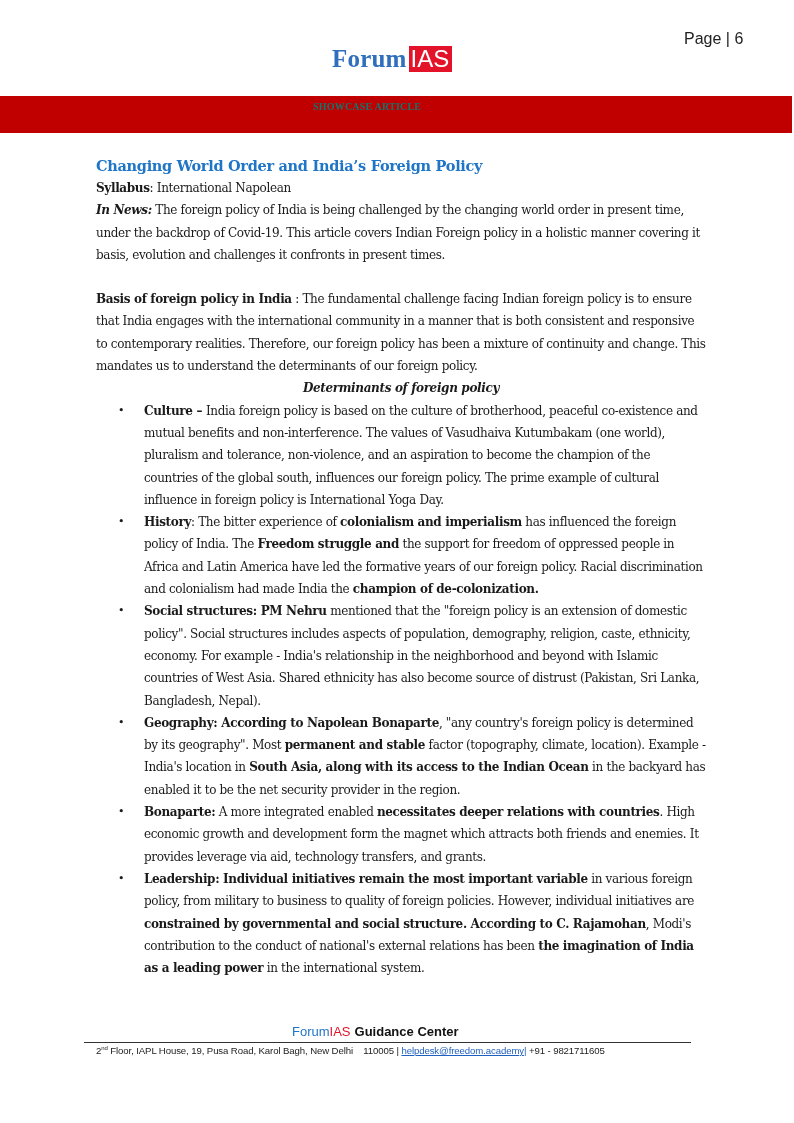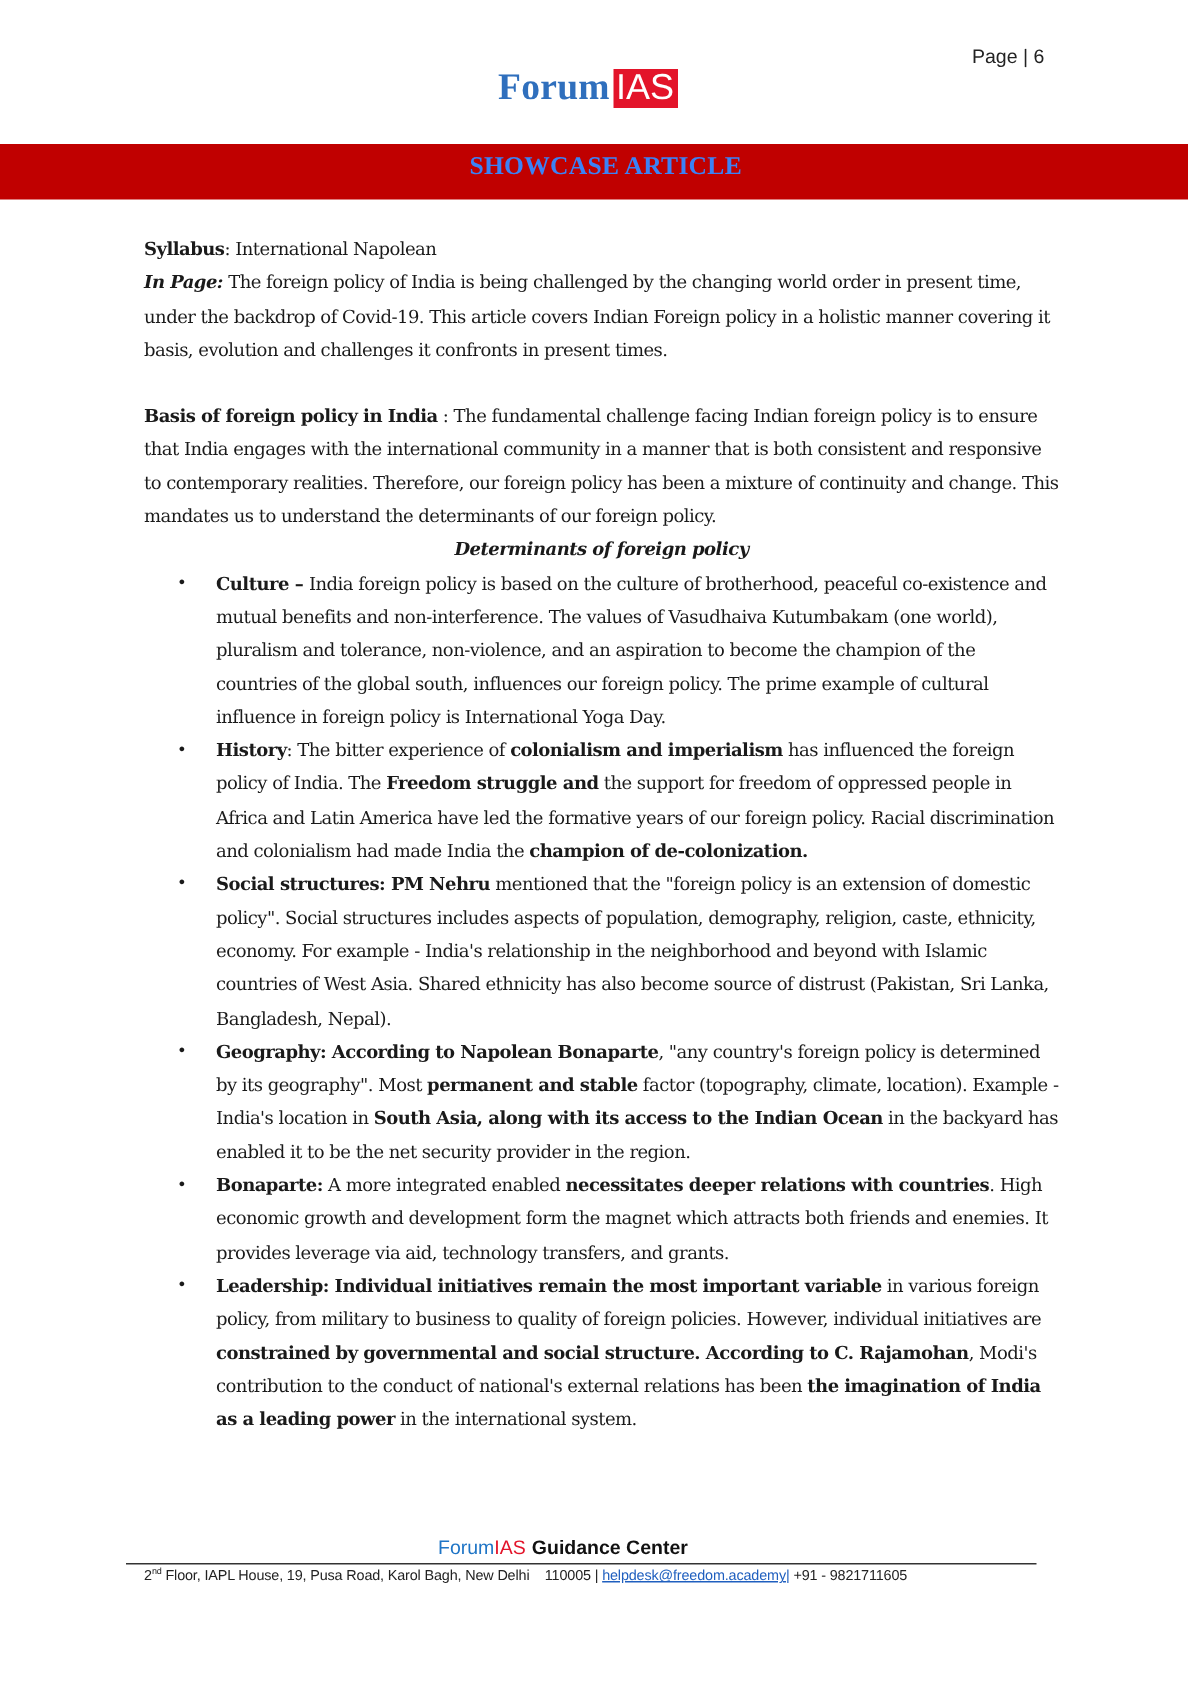--- a/index.html
+++ b/index.html
@@ -1,22 +1,22 @@
 <!DOCTYPE html>
 <html><head>
 <meta charset="utf-8">
 <style>
   html, body { margin: 0; padding: 0; background: #ffffff; }
   body { width: 794px; height: 1123px; position: relative; overflow: hidden; font-family: "DejaVu Serif", serif; color: #1a1a1a; }
   .logo { position: absolute; left: 332px; top: 46px; height: 26px; display: flex; align-items: stretch; font-family: "Liberation Serif", serif; font-weight: bold; font-size: 25px; line-height: 26px; }
   .logo .forum { color: #2f6fbd; letter-spacing: 0.2px; }
   .logo .ias { background: #e3142a; color: #ffffff; font-family: "Liberation Sans", sans-serif; font-weight: normal; font-size: 24px; padding: 0 3px 0 2px; margin-left: 2px; line-height: 26px; }
-  .page-num { position: absolute; left: 648px; top: 30px; font-family: "Liberation Sans", sans-serif; font-size: 13px; color: #222; }
+  .page-num { position: absolute; left: 684px; top: 30px; font-family: "Liberation Sans", sans-serif; font-size: 16px; color: #222; }
   .banner { position: absolute; left: 0; top: 96px; width: 792px; height: 37px; background: #c00000; }
-  .banner-title { position: absolute; left: 313px; top: 101px; color: #3b82f6; font-family: "Liberation Serif", serif; font-weight: bold; font-size: 17px; letter-spacing: 0.2px; }
+  .banner-title { position: absolute; left: 313px; top: 101px; color: #0f766e; font-family: "Liberation Serif", serif; font-weight: bold; font-size: 10px; letter-spacing: 0.2px; }
   .content { position: absolute; left: 96px; top: 155px; width: 610px; font-family: "DejaVu Serif", serif; font-size: 12px; line-height: 22.3px; letter-spacing: -0.35px; }
   .title { color: #1f75c6; font-weight: bold; font-size: 14.5px; line-height: 22px; letter-spacing: -0.3px; }
   .b { font-weight: bold; text-align: center; }
   .bi { font-weight: bold; font-style: italic; text-align: center; }
   .gap { height: 22px; }
   ul.det { list-style: none; margin: 0; padding: 0; }
   ul.det li { position: relative; padding-left: 48px; }
   ul.det li .bullet { position: absolute; left: 22px; top: 0; font-size: 11px; }
   .footer-brand { position: absolute; left: 292px; top: 1024px; font-family: "Liberation Sans", sans-serif; font-size: 13px; }
   .footer-brand .f-forum { color: #1f75c6; font-family: "Liberation Sans", sans-serif; }
@@ -33,22 +33,23 @@
 <div class="logo">
   <span class="forum">Forum</span>
     <span class="ias">IAS</span>
 </div>
 <div class="page-num">Page | 6</div>
 
 <div class="banner"></div>
 <div class="banner-title">SHOWCASE ARTICLE</div>
 
 <div class="content">
+  <div class="title">Changing World Order and India’s Foreign Policy</div>
   <div><span class="bi" style="font-style:normal">Syllabus</span><span>: International Napolean</span></div>
-  <div><span class="bi">In Page:</span><span> The foreign policy of India is being challenged by the changing world order in present time, under the backdrop of Covid-19. This article covers Indian Foreign policy in a holistic manner covering it basis, evolution and challenges it confronts in present times.</span></div>
+  <div><span class="bi">In News:</span><span> The foreign policy of India is being challenged by the changing world order in present time, under the backdrop of Covid-19. This article covers Indian Foreign policy in a holistic manner covering it basis, evolution and challenges it confronts in present times.</span></div>
   <div class="gap"></div>
   <div><span class="b">Basis of foreign policy in India</span><span> : The fundamental challenge facing Indian foreign policy is to ensure that India engages with the international community in a manner that is both consistent and responsive to contemporary realities. Therefore, our foreign policy has been a mixture of continuity and change. This mandates us to understand the determinants of our foreign policy.</span></div>
   <div class="bi">Determinants of foreign policy</div>
   <ul class="det" id="det-list">
       <li><span class="bullet">•</span><span class="b">Culture – </span><span>India foreign policy is based on the culture of brotherhood, peaceful co-existence and mutual benefits and non-interference. The values of Vasudhaiva Kutumbakam (one world), pluralism and tolerance, non-violence, and an aspiration to become the champion of the countries of the global south, influences our foreign policy. The prime example of cultural influence in foreign policy is International Yoga Day.</span></li>
       <li><span class="bullet">•</span><span class="b">History</span><span>: The bitter experience of </span><span class="b">colonialism and imperialism</span><span> has influenced the foreign policy of India. The </span><span class="b">Freedom struggle and</span><span> the support for freedom of oppressed people in Africa and Latin America have led the formative years of our foreign policy. Racial discrimination and colonialism had made India the </span><span class="b">champion of de-colonization.</span></li>
       <li><span class="bullet">•</span><span class="b">Social structures: PM Nehru</span><span> mentioned that the "foreign policy is an extension of domestic policy". Social structures includes aspects of population, demography, religion, caste, ethnicity, economy. For example - India's relationship in the neighborhood and beyond with Islamic countries of West Asia. Shared ethnicity has also become source of distrust (Pakistan, Sri Lanka, Bangladesh, Nepal).</span></li>
       <li><span class="bullet">•</span><span class="b">Geography: According to Napolean Bonaparte</span><span>, "any country's foreign policy is determined by its geography". Most </span><span class="b">permanent and stable</span><span> factor (topography, climate, location). Example - India's location in </span><span class="b">South Asia, along with its access to the Indian Ocean</span><span> in the backyard has enabled it to be the net security provider in the region.</span></li>
       <li><span class="bullet">•</span><span class="b">Bonaparte:</span><span>  A more integrated enabled </span><span class="b">necessitates deeper relations with countries</span><span>. High economic growth and development form the magnet which attracts both friends and enemies. It provides leverage via aid, technology transfers, and grants.</span></li>
       <li><span class="bullet">•</span><span class="b">Leadership: Individual initiatives remain the most important variable</span><span> in various foreign policy, from military to business to quality of foreign policies. However, individual initiatives are </span><span class="b">constrained by governmental and social structure. According to C. Rajamohan</span><span>, Modi's contribution to the conduct of national's external relations has been </span><span class="b">the imagination of India as a leading power</span><span> in the international system.</span></li>

